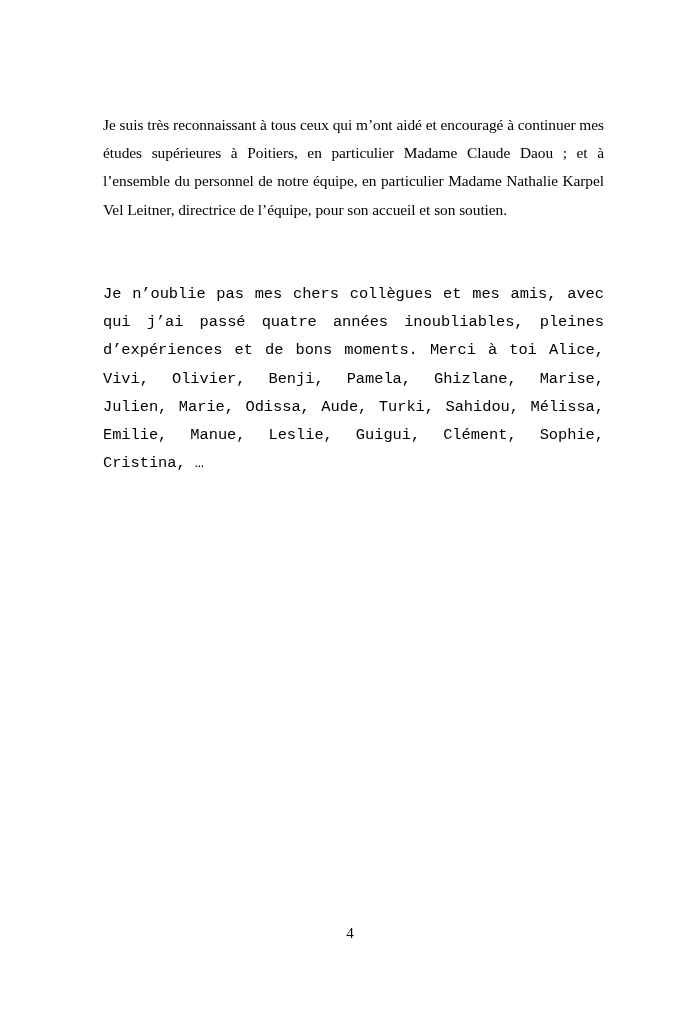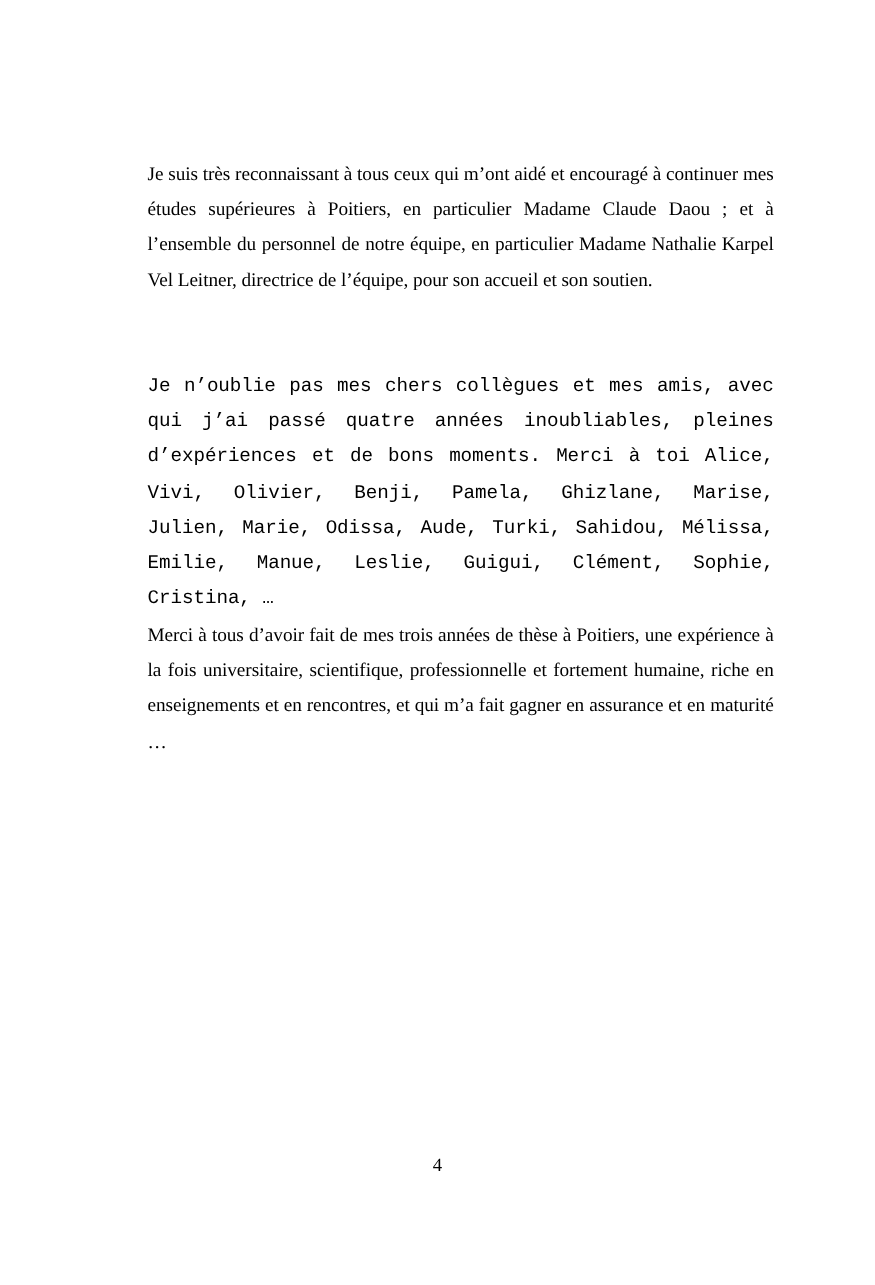--- a/index.html
+++ b/index.html
@@ -19,21 +19,21 @@
       position: absolute;
       left: 0; top: 0;
       width: 700px;
       height: 1028px;
       background: #ffffff;
     }
     .para {
       position: absolute;
       left: 100px;
       width: 501px;
-      margin: 18px;
+      margin: 3px;
       font-size: 15.4px;
       line-height: 28.2px;
       text-align: justify;
       letter-spacing: -0.05px;
     }
     #p1 { top: 108px; }
     #p2 { top: 277px; font-family: Liberation Mono, monospace; }
     #p3 { top: 477px; }
     .page-number {
       position: absolute;
@@ -43,15 +43,14 @@
       text-align: center;
       font-size: 15px;
     }
   </style>
 </head>
 <body>
 
 <div class="page">
   <p id="p1" class="para">Je suis très reconnaissant à tous ceux qui m’ont aidé et encouragé à continuer mes études supérieures à Poitiers, en particulier Madame Claude Daou ; et à l’ensemble du personnel de notre équipe, en particulier Madame Nathalie Karpel Vel Leitner, directrice de l’équipe, pour son accueil et son soutien.</p>
   <p id="p2" class="para">Je n’oublie pas mes chers collègues et mes amis, avec qui j’ai passé quatre années inoubliables, pleines d’expériences et de bons moments. Merci à toi Alice, Vivi, Olivier, Benji, Pamela, Ghizlane, Marise, Julien, Marie, Odissa, Aude, Turki, Sahidou, Mélissa, Emilie, Manue, Leslie, Guigui, Clément, Sophie, Cristina, …</p>
-  <p id="p3" class="para">Merci à tous d’avoir fait de mes trois années de thèse à Poitiers, une expérience à la fois universitaire, scientifique, professionnelle et fortement humaine, riche en enseignements et en rencontres, et qui m’a fait gagner en assurance et en maturité …</p>
   <div class="page-number">4</div>
 </div>
 
 </body></html>

